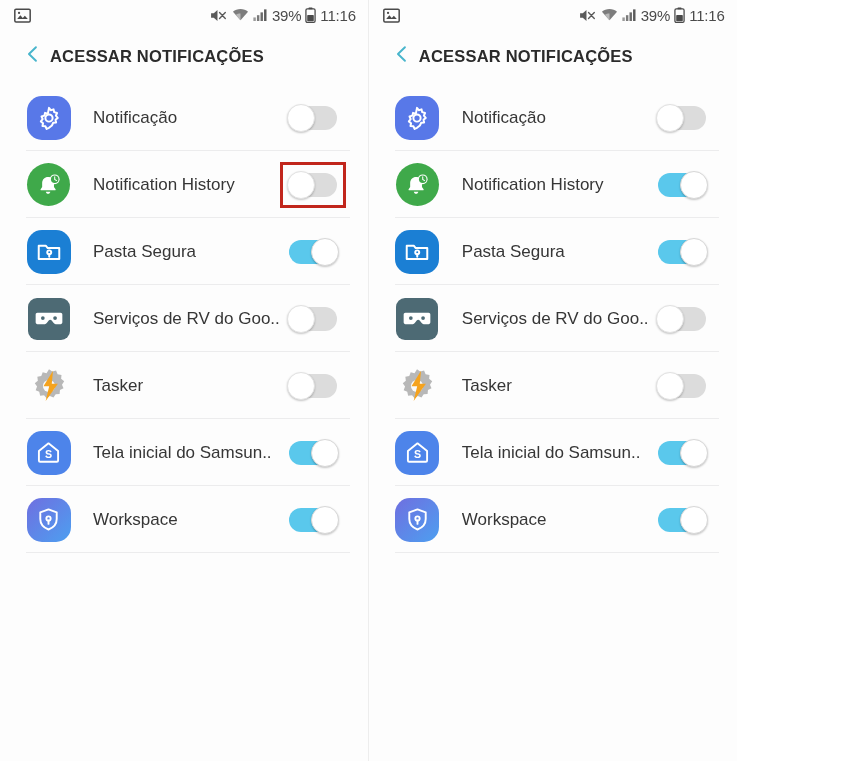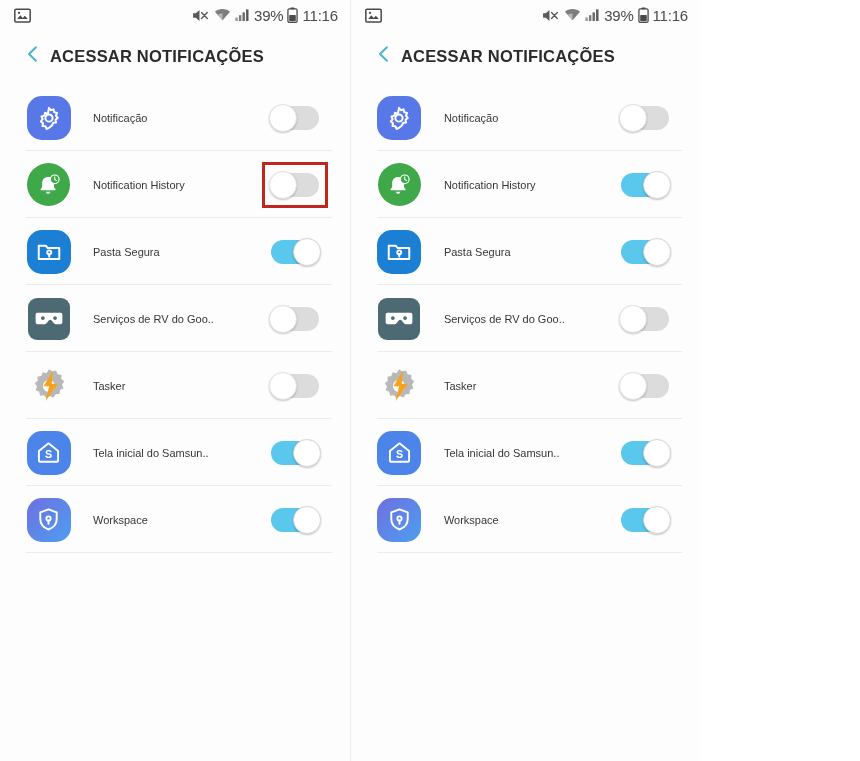--- a/index.html
+++ b/index.html
@@ -82,21 +82,21 @@
   }
   .row:last-child::after { left: 26px; right: 18px; }
   .row-icon {
     width: 45px; height: 45px;
     flex: 0 0 45px;
     display: flex; align-items: center; justify-content: center;
   }
   .row-label {
     flex: 1;
     margin-left: 22px;
-    font-size: 11px;
+    font-size: 17px;
     color: #363636;
     white-space: nowrap;
     overflow: hidden;
   }
 
   
   .toggle-wrap {
     width: 66px; height: 46px;
     display: flex; align-items: center; justify-content: center;
     position: relative;

